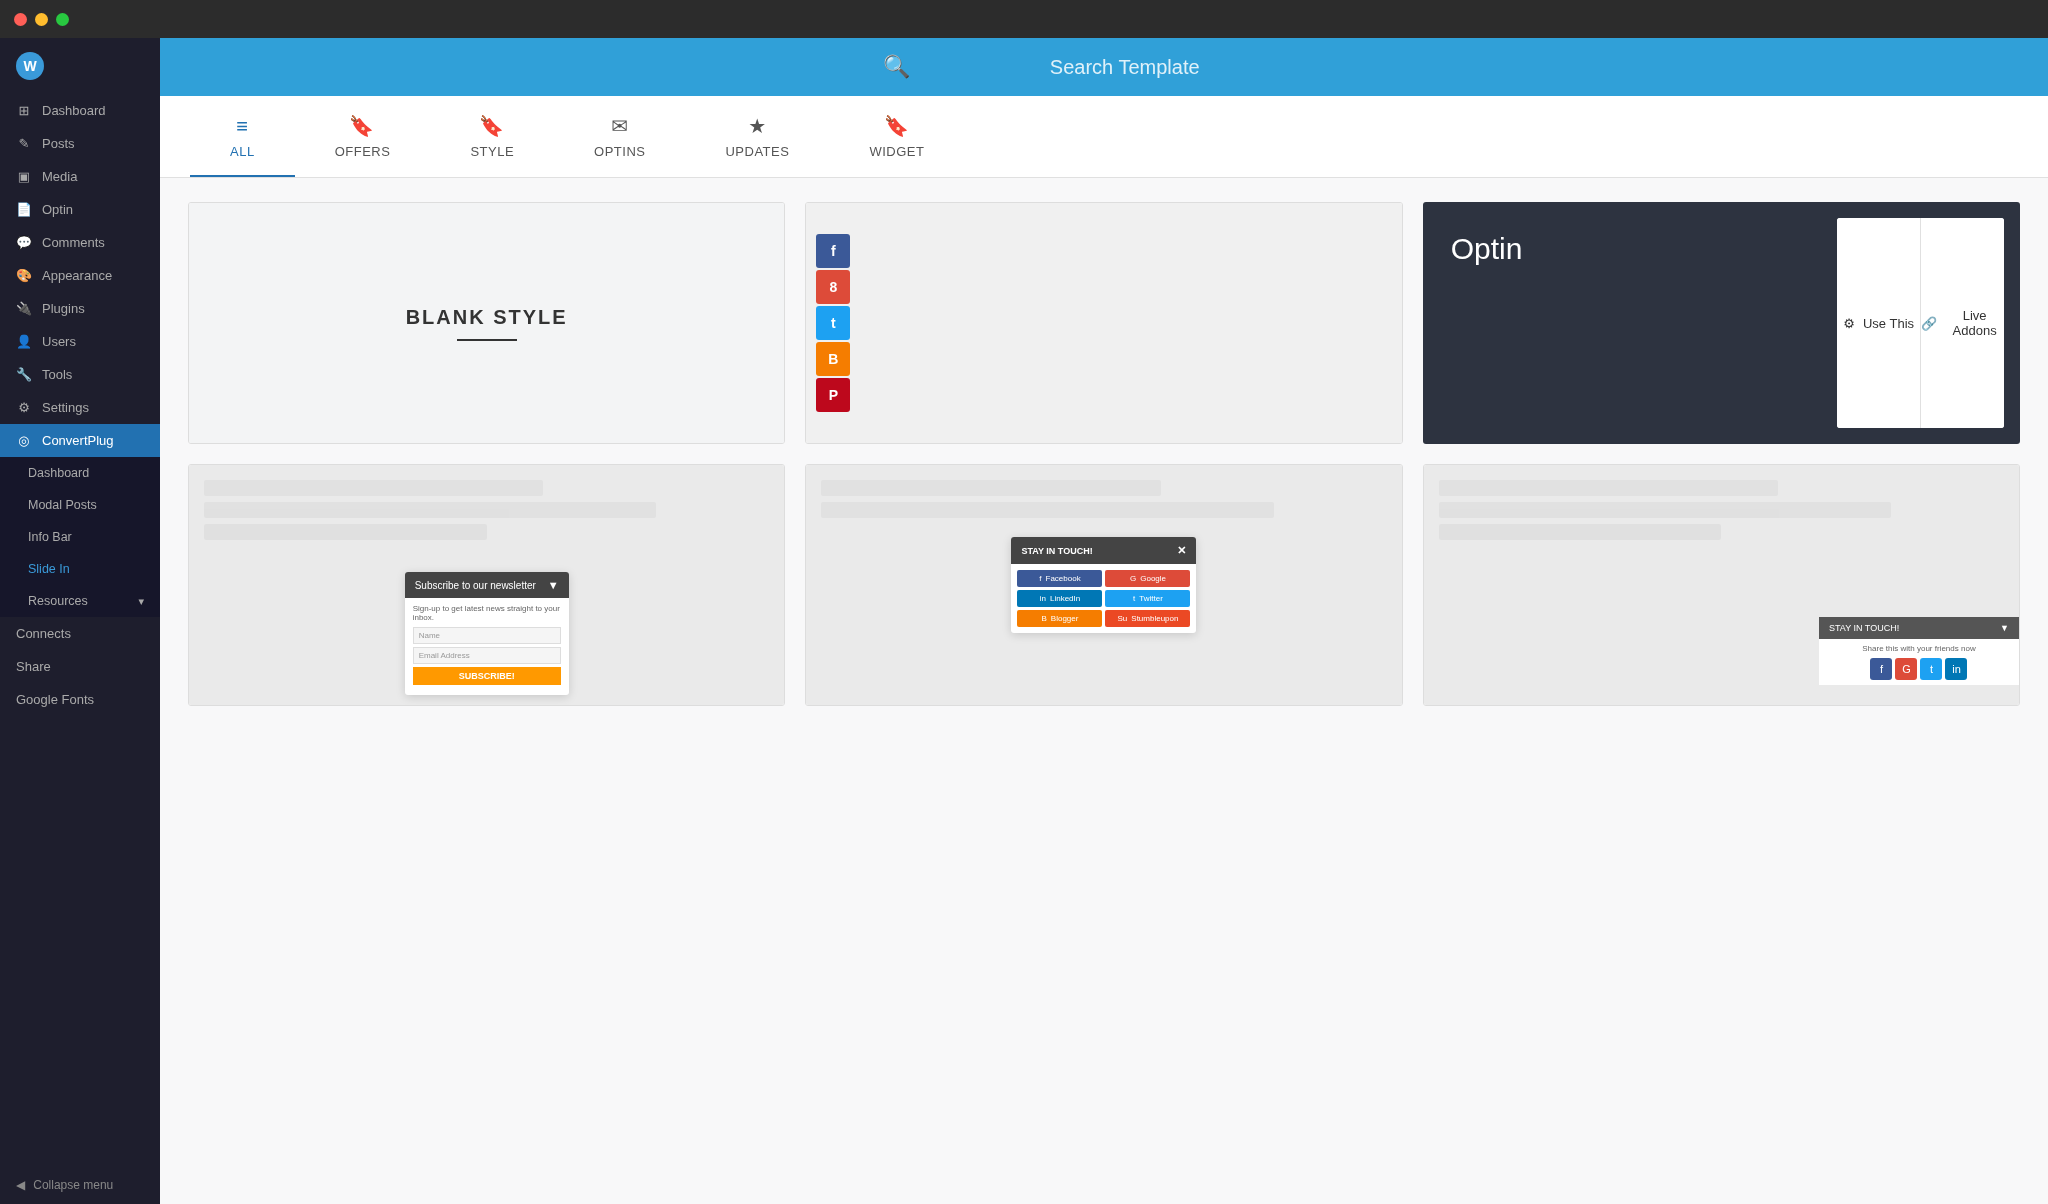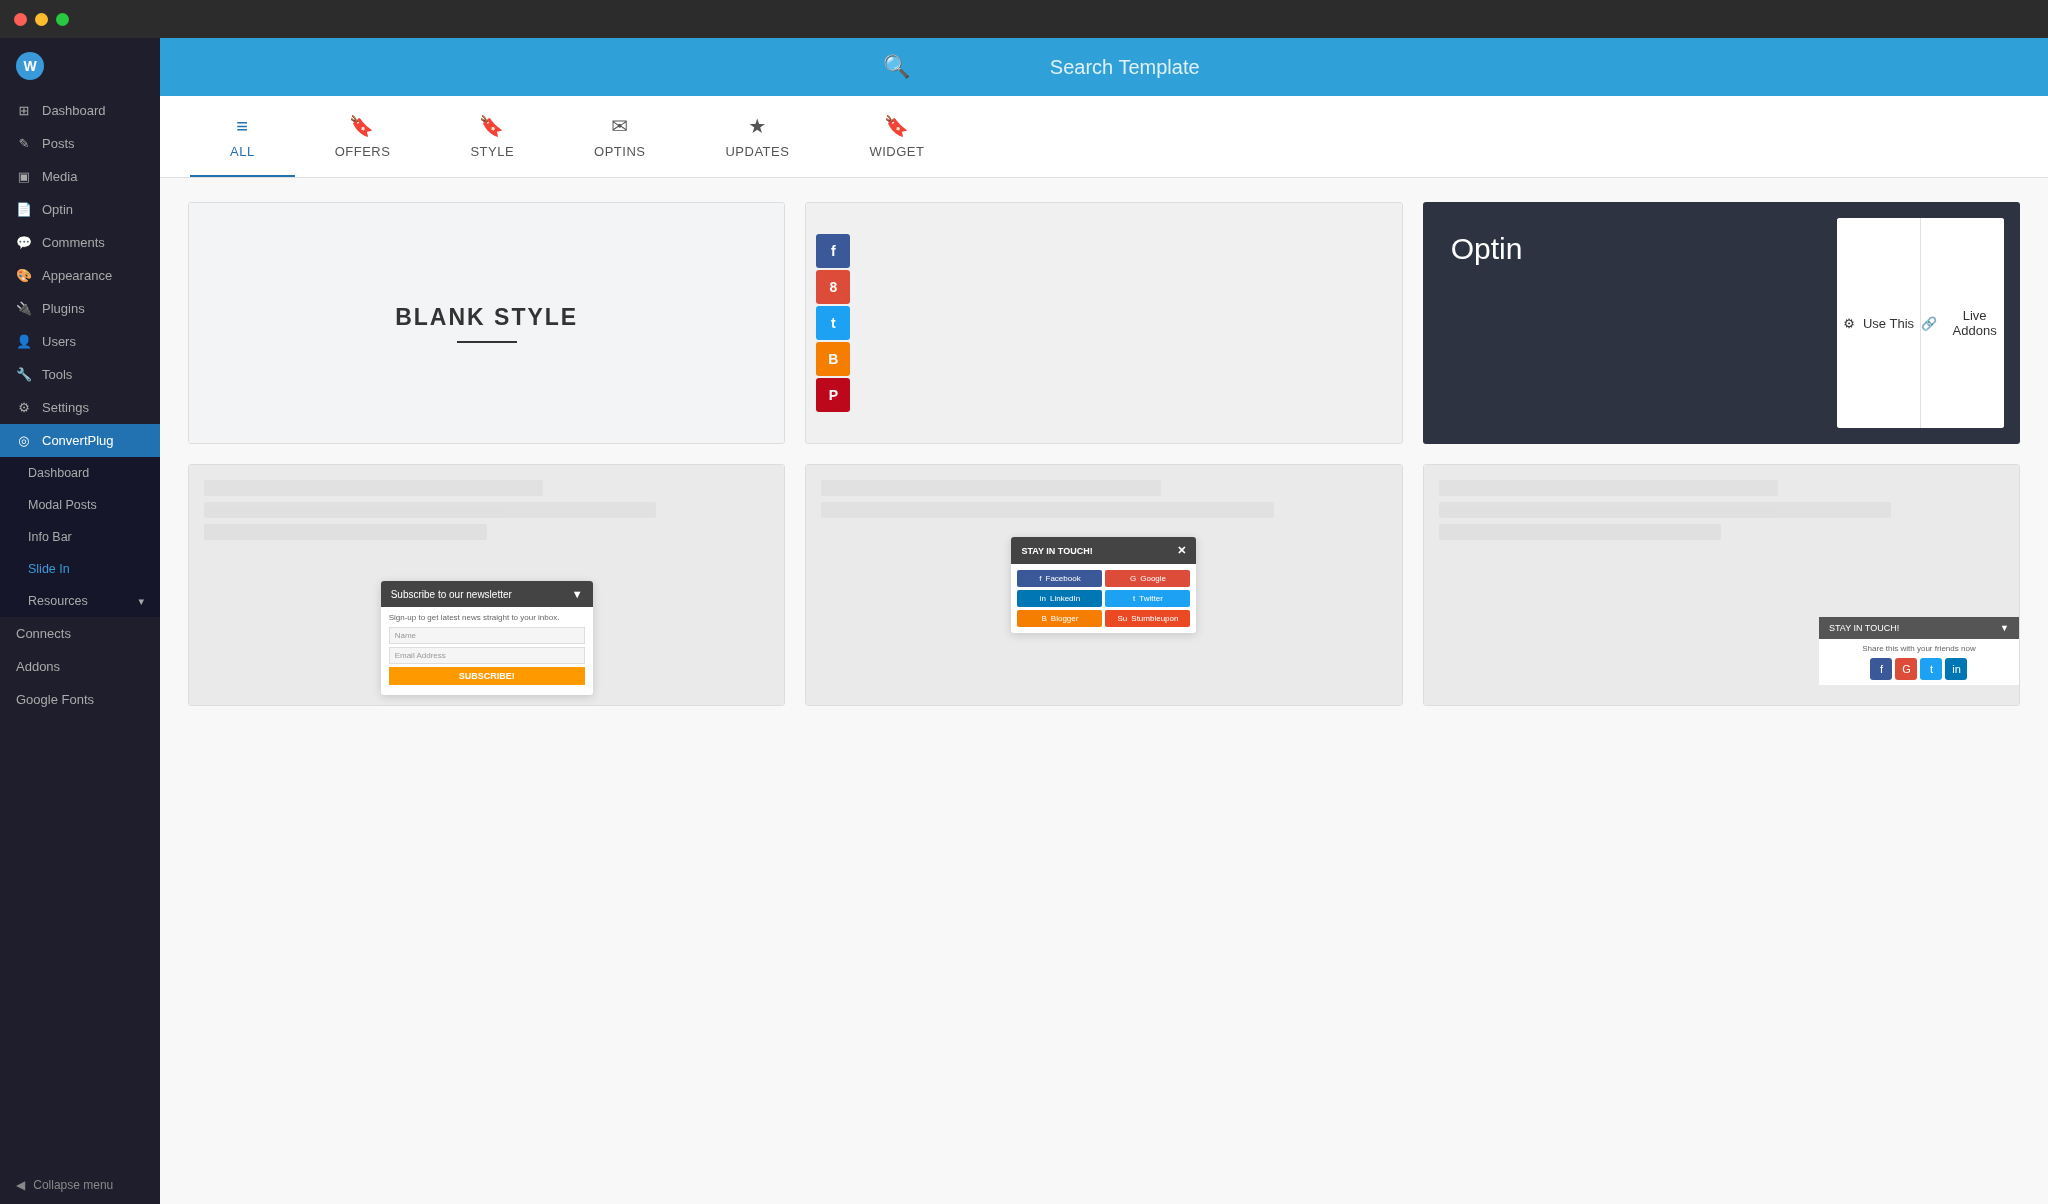--- a/index.html
+++ b/index.html
@@ -158,21 +158,21 @@
       position: relative;
       overflow: hidden;
     }
     .blank-style-preview {
       display: flex;
       flex-direction: column;
       align-items: center;
       gap: 10px;
     }
     .blank-style-title {
-      font-size: 23px;
+      font-size: 20px;
       font-weight: 900;
       color: #333;
       letter-spacing: 2px;
     }
     .blank-style-line {
       width: 60px;
       height: 2px;
       background: #333;
     }
 
@@ -254,21 +254,21 @@
       position: relative;
       display: flex;
       align-items: flex-end;
       justify-content: center;
       padding-bottom: 10px;
     }
     .newsletter-popup {
       background: white;
       border-radius: 3px;
       overflow: hidden;
-      width: 212px;
+      width: 164px;
       box-shadow: 0 2px 10px rgba(0,0,0,0.15);
     }
     .newsletter-header {
       background: #444;
       color: white;
       padding: 7px 10px;
       display: flex;
       justify-content: space-between;
       align-items: center;
       font-size: 10px;
@@ -465,21 +465,21 @@
         <div class="sidebar-item">
           <span>Resources</span>
           <span class="resources-arrow">▾</span>
         </div>
       </div>
 
       <div class="sidebar-item">
         <span>Connects</span>
       </div>
       <div class="sidebar-item">
-        <span>Addons</span>
+        <span>Share</span>
       </div>
       <div class="sidebar-item">
         <span>Google Fonts</span>
       </div>
     </div>
     <div class="sidebar-collapse">
       <span>◀</span>
       <span>Collapse menu</span>
     </div>
   </div>

